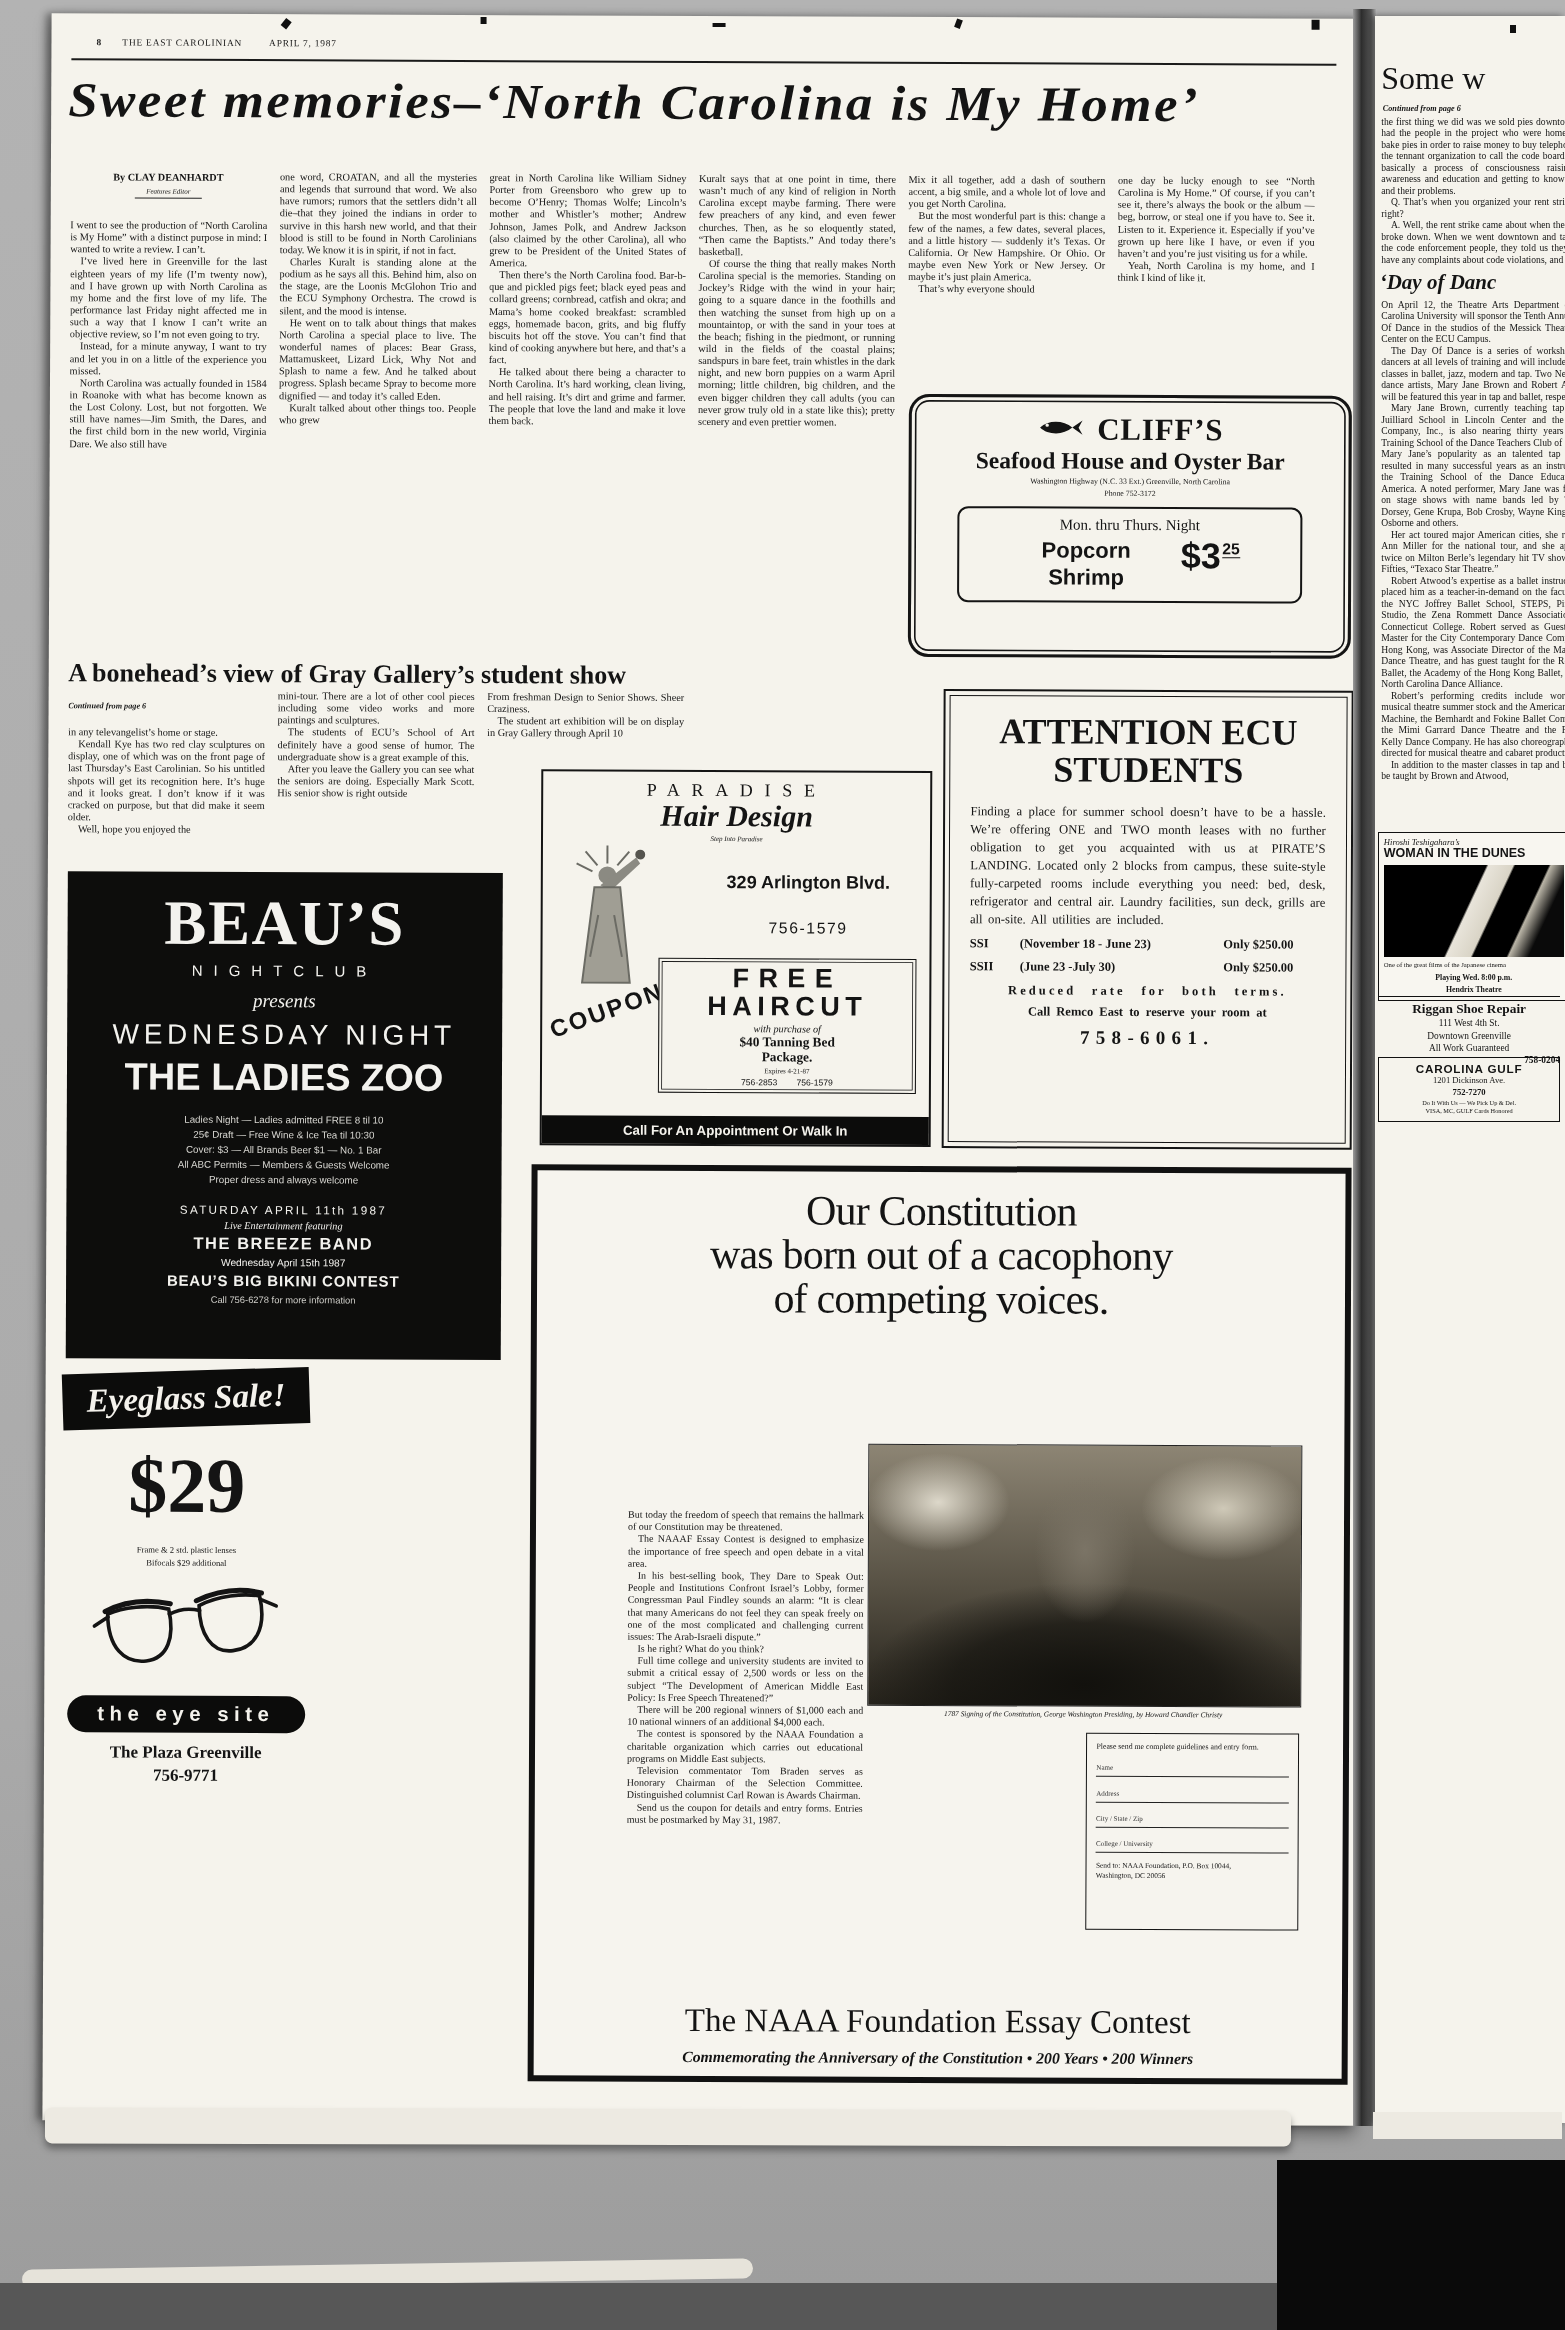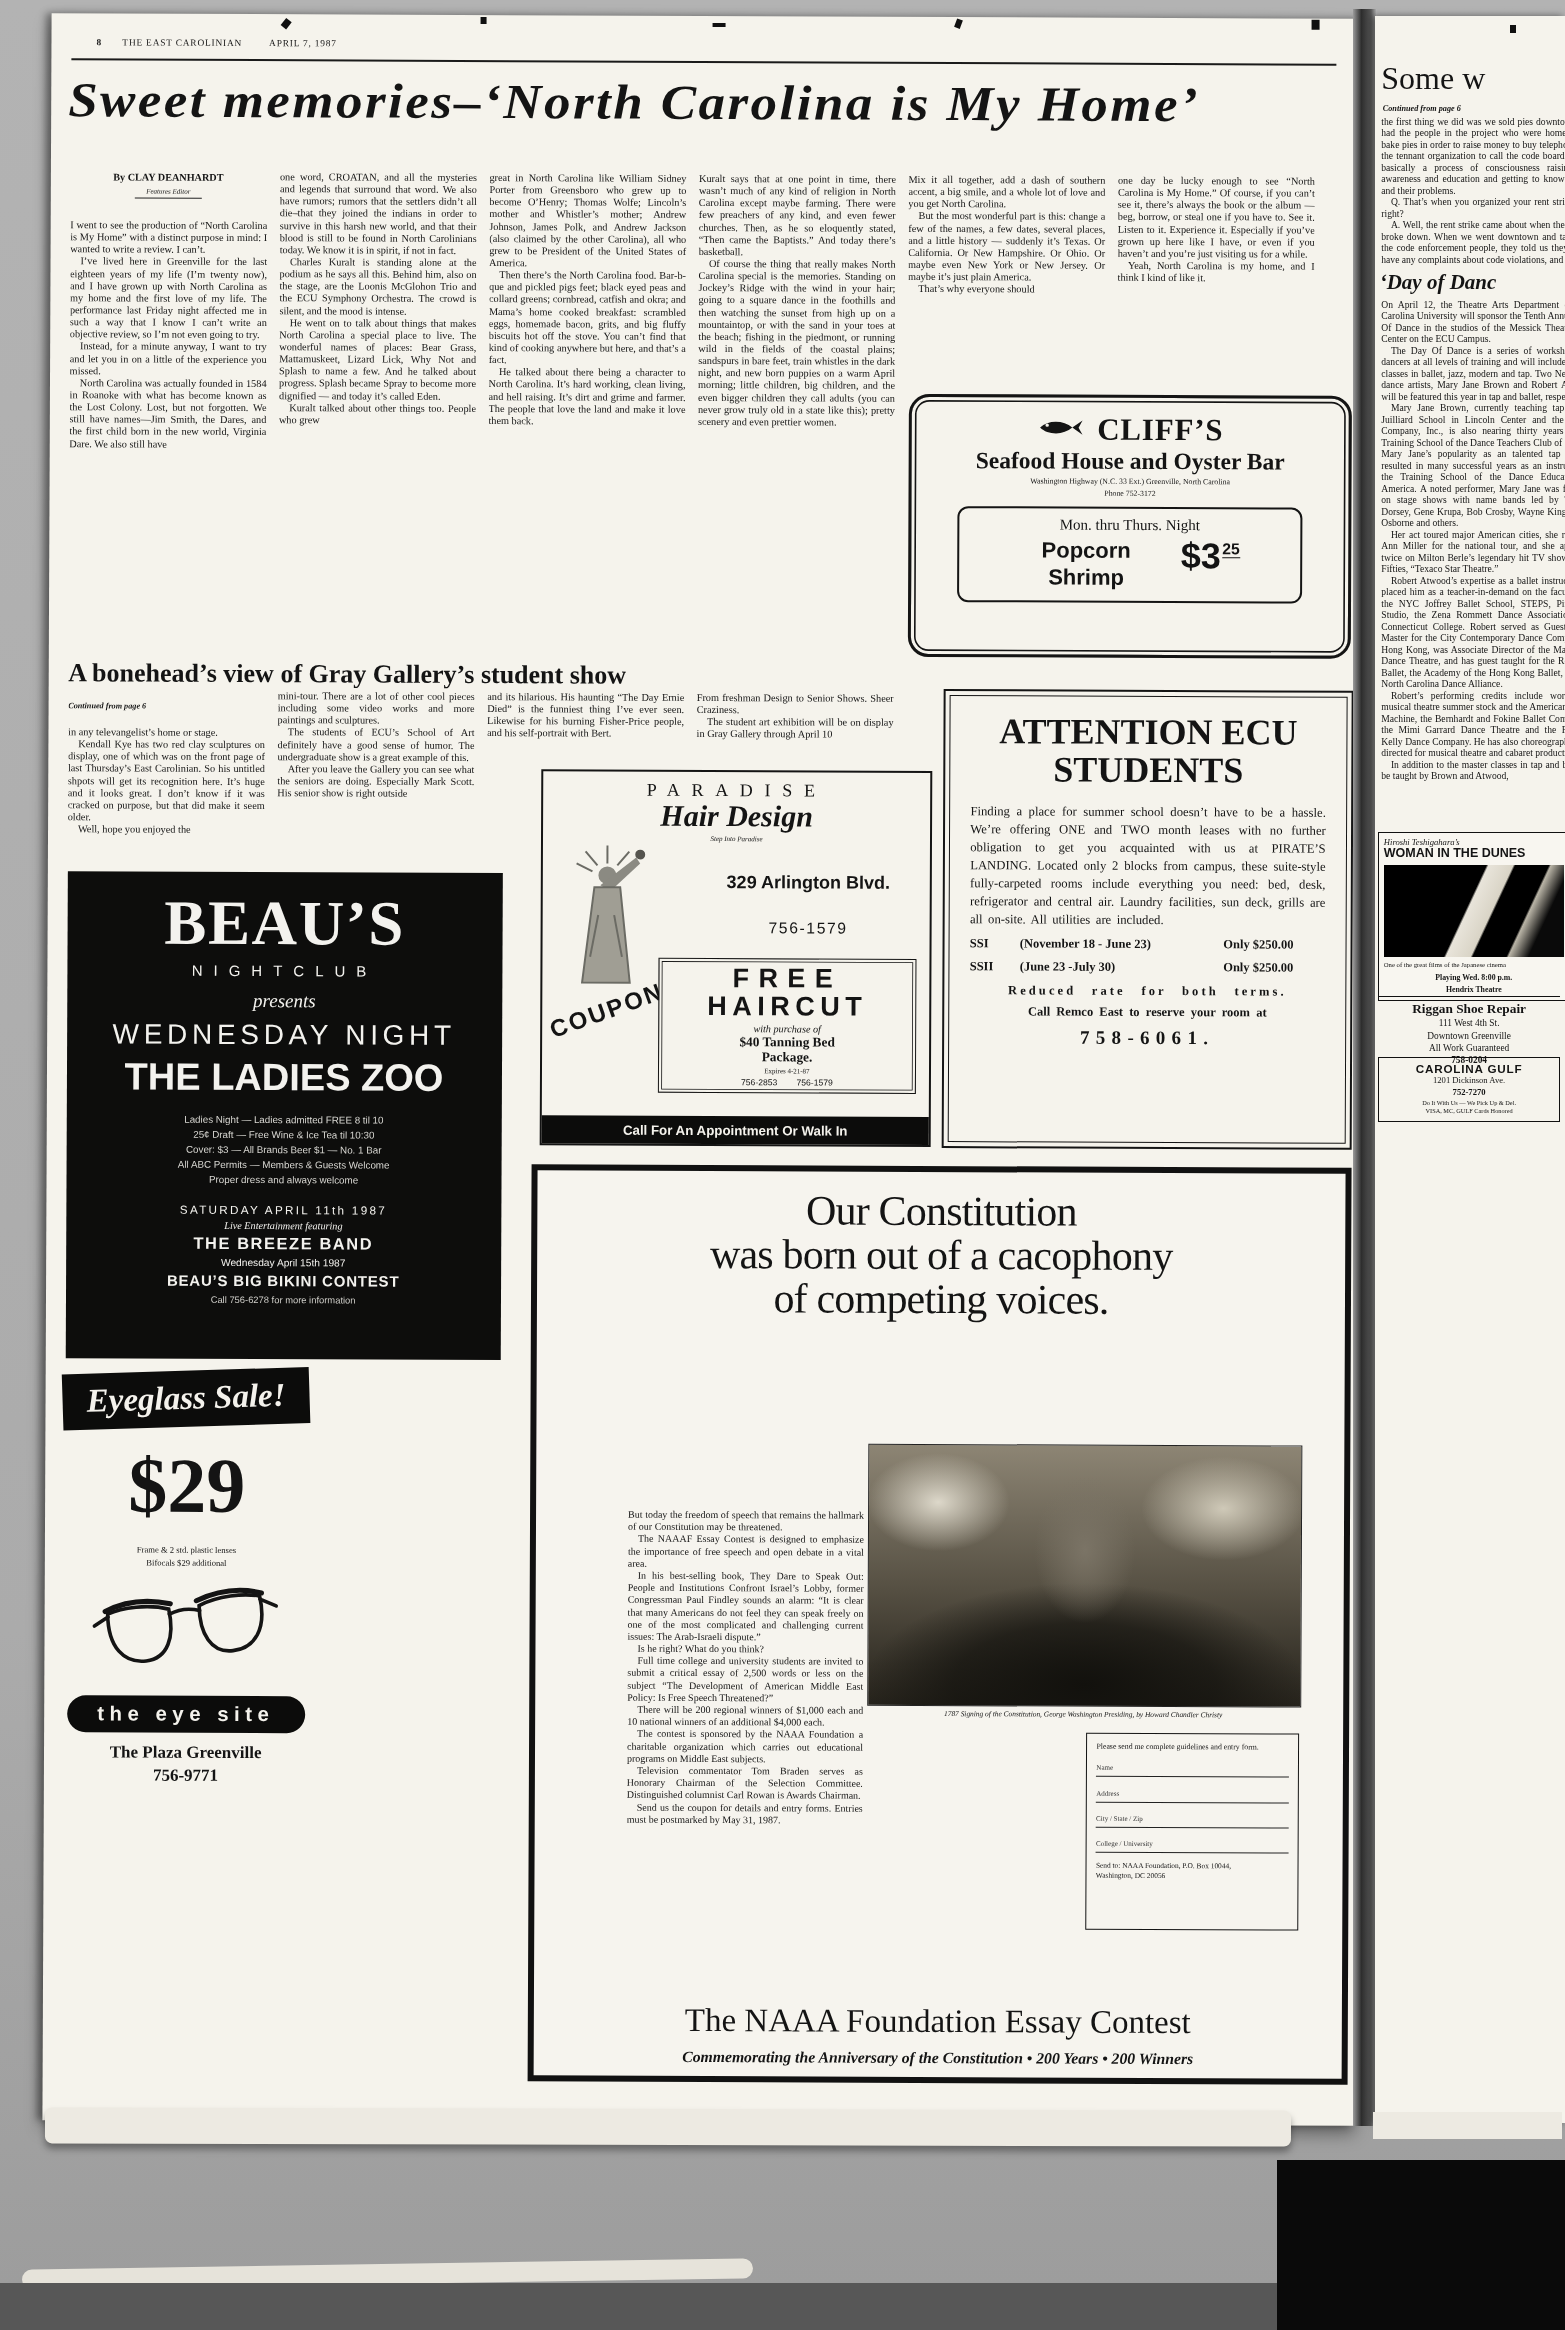--- a/index.html
+++ b/index.html
@@ -247,21 +247,20 @@
   <div class="abs colstack a2">
     <div class="ncol">
       <div class="cont">Continued from page 6</div>
       <div>in any televangelist’s home or stage.
  Kendall Kye has two red clay sculptures on display, one of which was on the front page of last Thursday’s East Carolinian. So his untitled shpots will get its recognition here. It’s huge and it looks great. I don’t know if it was cracked on purpose, but that did make it seem older.
  Well, hope you enjoyed the</div>
     </div>
     <div class="ncol">mini-tour. There are a lot of other cool pieces including some video works and more paintings and sculptures.
  The students of ECU’s School of Art definitely have a good sense of humor. The undergraduate show is a great example of this.
  After you leave the Gallery you can see what the seniors are doing. Especially Mark Scott. His senior show is right outside</div>
-    <div class="ncol">and its hilarious. His haunting “The Day Ernie Died” is the funniest thing I’ve ever seen. Likewise for his burning Fisher-Price people, and his self-portrait with Bert.</div>
     <div class="ncol">From freshman Design to Senior Shows. Sheer Craziness.
  The student art exhibition will be on display in Gray Gallery through April 10</div>
   </div>
 
   <div class="abs beaus">
     <div class="beaus-name">BEAU’S</div>
     <div class="beaus-type">NIGHTCLUB</div>
     <div class="beaus-presents">presents</div>
     <div class="beaus-ev1">WEDNESDAY NIGHT</div>
     <div class="beaus-ev2">THE LADIES ZOO</div>
@@ -415,21 +414,21 @@
     <div class="note">One of the great films of the Japanese cinema</div>
     <div class="show">Playing Wed.  8:00 p.m.</div>
     <div class="show">Hendrix Theatre</div>
   </div>
 
   <div class="s-riggan">
     <div class="nm">Riggan Shoe Repair</div>
     <div class="ln">111 West 4th St.</div>
     <div class="ln">Downtown Greenville</div>
     <div class="ln">All Work Guaranteed</div>
-    <div class="ln" style="font-weight:bold;">758-0204</div>
+    <div class="ln" style="font-weight:bold;text-align:right;">758-0204</div>
   </div>
 
   <div class="s-gulf">
     <div class="nm">CAROLINA GULF</div>
     <div class="ln">1201 Dickinson Ave.</div>
     <div class="ln" style="font-weight:bold;">752-7270</div>
     <div class="tiny">Do It With Us — We Pick Up &amp; Del.</div>
     <div class="tiny">VISA, MC, GULF Cards Honored</div>
   </div>
 </div>

